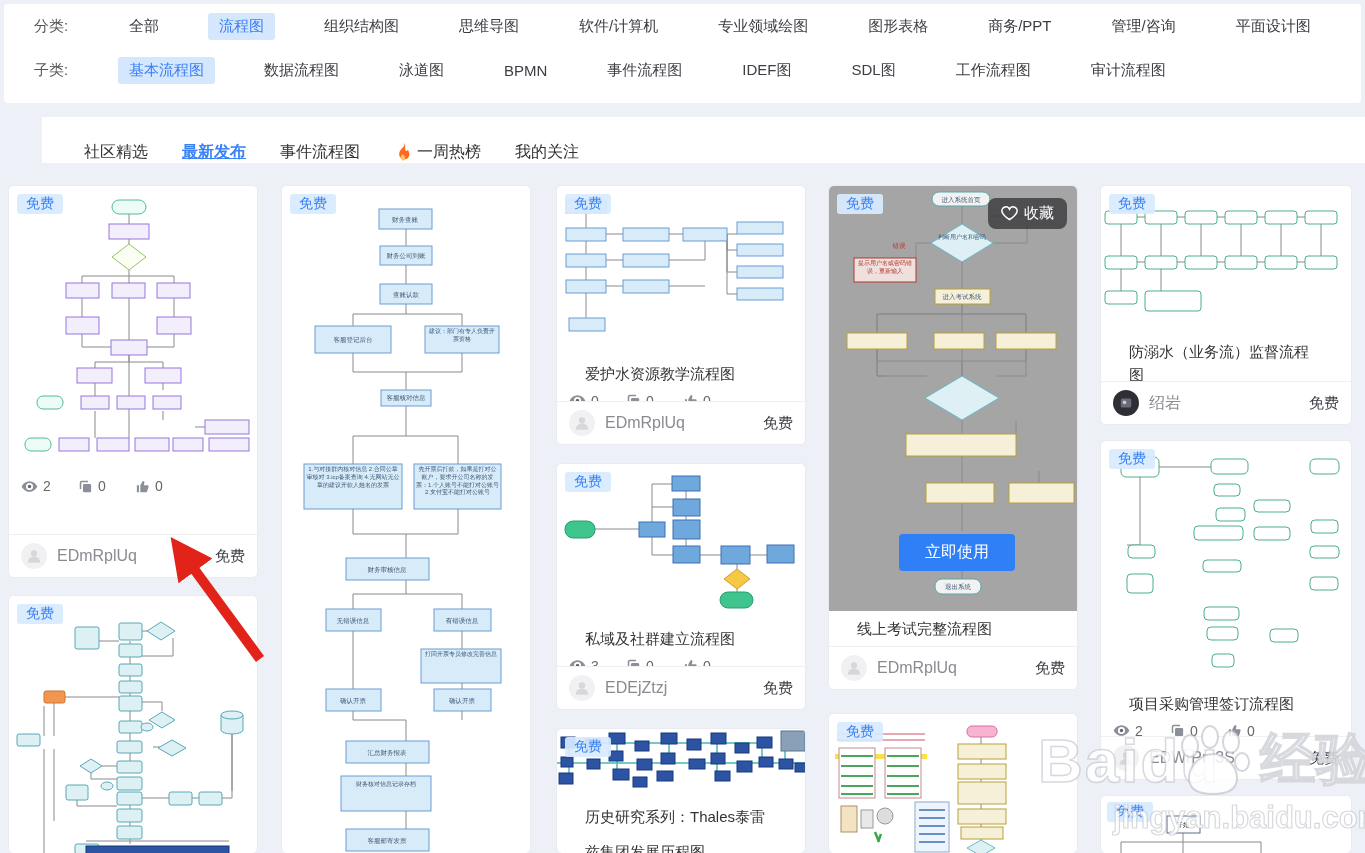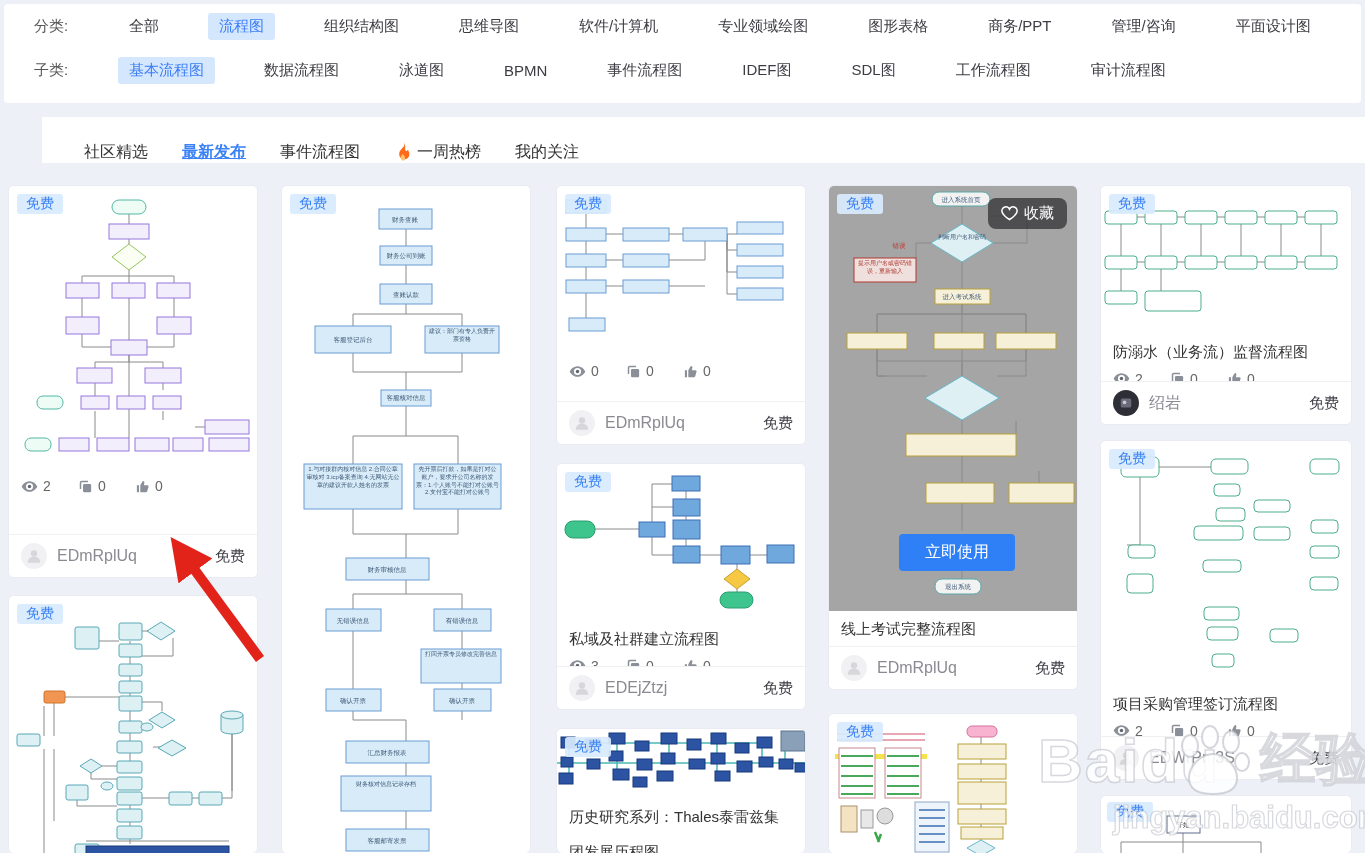--- a/index.html
+++ b/index.html
@@ -11,21 +11,21 @@
   .chip{padding:4px 11px;border-radius:3px;cursor:pointer;white-space:nowrap;color:#3c3c43;}
   .chip.active{background:#d4e7fd;color:#3b7cf6;}
   
   .tabbar{position:absolute;left:0;top:117px;width:1365px;height:46px;background:#fff;display:flex;align-items:flex-end;gap:34px;padding-left:42px;box-sizing:border-box;font-size:16px;color:#333;margin-left:42px;}
   .tab{cursor:pointer;display:flex;align-items:center;gap:4px;white-space:nowrap;}
   .tab.active{color:#3b82f6;font-weight:bold;text-decoration:underline;}
   
   .card{position:absolute;background:#fff;border:1px solid #e9eaf2;border-radius:6px;overflow:hidden;box-sizing:border-box;}
   .badge{position:absolute;top:8px;left:8px;z-index:6;background:rgba(215,235,253,.93);color:#3b82f6;font-size:14px;padding:1px 9px;border-radius:3px;}
   .thumb{position:relative;width:100%;overflow:hidden;background:#fff;}
-  .title{padding:7px 12px 0;font-size:15px;color:#333;line-height:1.5;}
+  .title{padding:7px 28px 0;font-size:15px;color:#333;line-height:1.5;}
   .stats{display:flex;align-items:center;padding:7px 12px 9px;color:#666;font-size:14px;}
   .stat{display:flex;align-items:center;gap:5px;width:57px;}
   .cfooter{display:flex;align-items:center;border-top:1px solid #f0f0f2;padding:8px 12px;position:absolute;bottom:0;left:0;right:0;background:#fff;}
   .avatar{width:26px;height:26px;border-radius:50%;background:#f1f1f3;display:flex;align-items:center;justify-content:center;margin-right:10px;overflow:hidden;}
   .avatar.dark{background:#2e2e36;}
   .author{color:#8a8a92;font-size:16px;flex:1;}
   .price{color:#3c3c44;font-size:15px;}
   
   .collect-btn{position:absolute;top:12px;right:10px;z-index:7;background:rgba(45,45,48,.72);color:#fff;font-size:15px;border:none;border-radius:8px;padding:6px 13px;display:flex;align-items:center;gap:6px;cursor:pointer;}
   .use-btn{position:absolute;left:70px;top:348px;width:116px;height:37px;z-index:7;background:#2f80f7;color:#fff;font-size:16px;border:none;border-radius:4px;cursor:pointer;}
@@ -264,20 +264,21 @@
         <rect class="sv-blue" x="66" y="42" width="46" height="13"></rect>
         <rect class="sv-blue" x="66" y="68" width="46" height="13"></rect>
         <rect class="sv-blue" x="66" y="94" width="46" height="13"></rect>
         <rect class="sv-blue" x="126" y="42" width="44" height="13"></rect>
         <rect class="sv-blue" x="180" y="36" width="46" height="12"></rect>
         <rect class="sv-blue" x="180" y="58" width="46" height="12"></rect>
         <rect class="sv-blue" x="180" y="80" width="46" height="12"></rect>
         <rect class="sv-blue" x="180" y="102" width="46" height="12"></rect>
       </svg>
     </div>
+    <div class="title">爱护水资源教学流程图</div>
     <div class="stats">
       <span class="stat">
           <svg width="17" height="13" viewBox="0 0 24 17">
             <path d="M12 1C6 1 1.6 6.5 1 8.5 1.6 10.5 6 16 12 16s10.4-5.5 11-7.5C22.4 6.5 18 1 12 1zm0 12.5a5 5 0 110-10 5 5 0 010 10z" fill="#8a8f98"></path>
             <circle cx="12" cy="8.5" r="2.4" fill="#60646c"></circle>
           </svg>
           <span>0</span>
         </span>
       <span class="stat">
           <svg width="15" height="15" viewBox="0 0 24 24">

